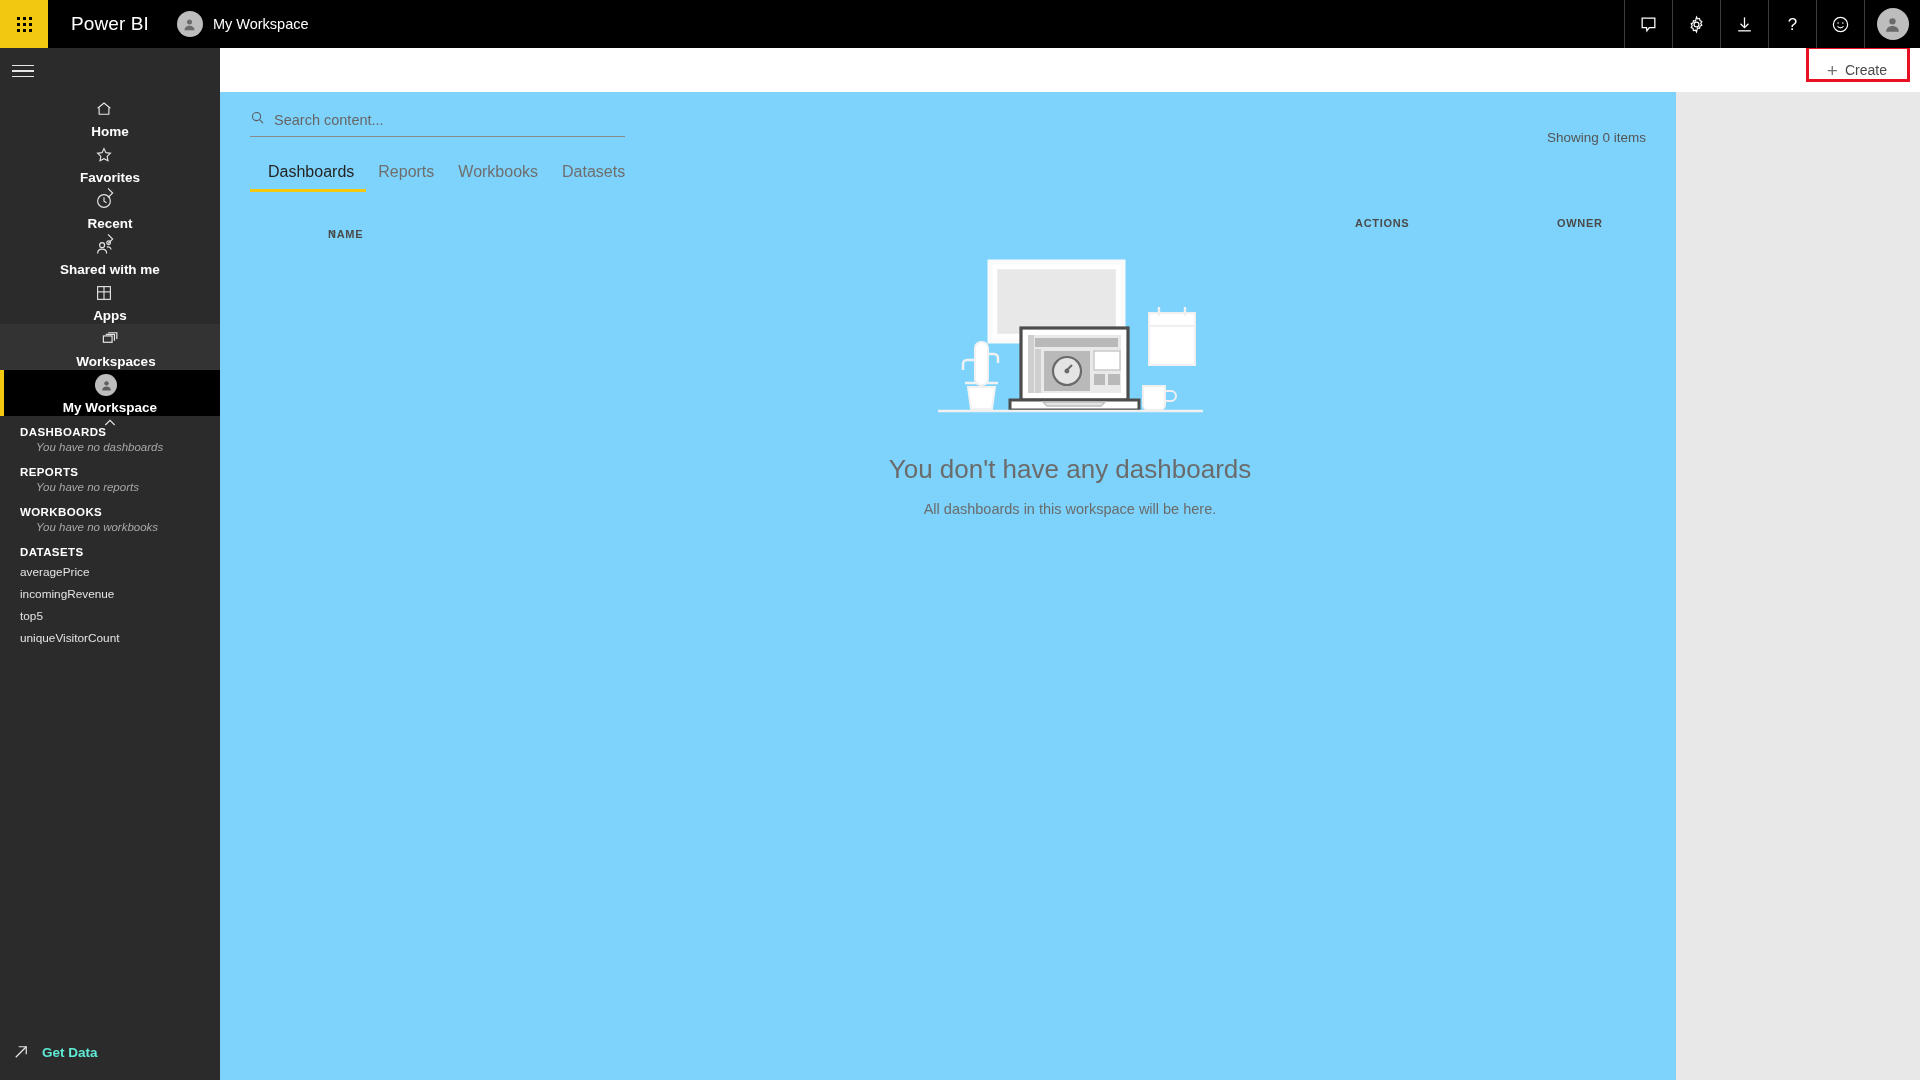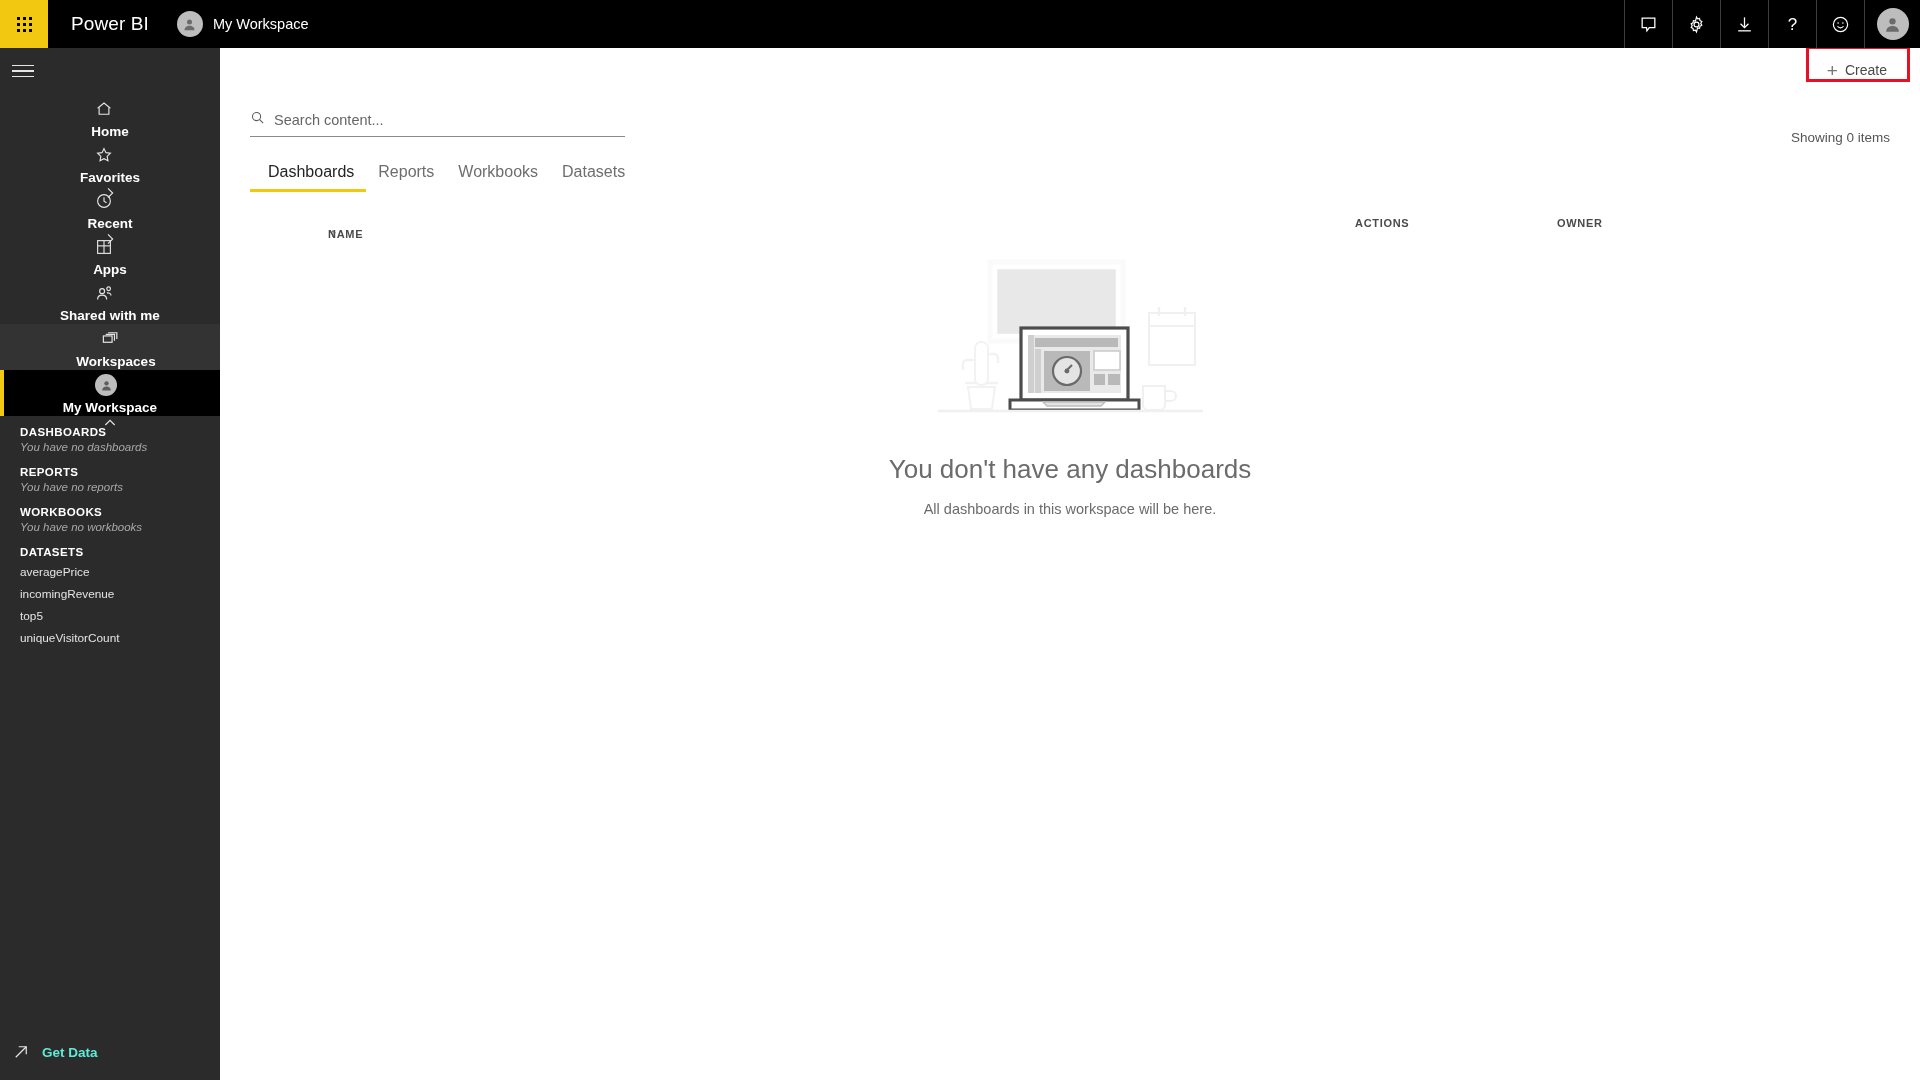--- a/index.html
+++ b/index.html
@@ -111,20 +111,21 @@
   
   .side-sections { padding: 10px 0 0 20px; }
   .sec-head {
     color: #ffffff; font-size: 11.5px; font-weight: bold;
     letter-spacing: .4px; margin-top: 13px; margin-bottom: 3px;
   }
   .sec-head:first-child { margin-top: 0; }
   .sec-empty {
     color: #a8a8a8; font-size: 11.5px; font-style: italic;
     margin-bottom: 2px;
+    margin-left: 16px;
   }
   .ds-item {
     color: #e3e3e3; font-size: 11.8px;
     padding: 4px 0; cursor: pointer;
   }
   .getdata {
     position: absolute; bottom: 0; left: 0;
     width: 220px; height: 56px;
     display: flex; align-items: center; padding-left: 12px;
     cursor: pointer;
@@ -152,22 +153,22 @@
   .redbox {
     position: absolute; left: -11px; top: -9px;
     width: 104px; height: 36px;
     border: 3px solid #e81123;
     pointer-events: none;
   }
 
   
   .content {
     position: absolute; top: 92px; left: 220px;
-    width: 1700px; height: 988px;
-    background: #ffffff;
+    width: 1456px; height: 988px;
+    background: #7dd3fc;
   }
   .search-row { padding: 18px 0 0 30px; }
   .search-box {
     width: 375px; display: flex; align-items: center; gap: 9px;
     border-bottom: 1px solid #8a8a8a; padding-bottom: 7px;
   }
   .search-box input {
     border: none; outline: none; background: transparent;
     font-family: "Liberation Sans", sans-serif;
     font-size: 14.5px; color: #333; width: 100%;
@@ -334,39 +335,39 @@
     <span class="nav-label">Recent</span>
     <span class="chev">
       <svg width="16" height="16" viewBox="0 0 24 24" fill="none" stroke="#e6e6e6" stroke-width="1.7">
           <path d="M9 5l7 7-7 7"></path>
         </svg>
     </span>
   </div>
 
   <div class="nav-item">
     <span class="nav-ico">
-      <svg width="18" height="18" viewBox="0 0 24 24" fill="none" stroke="#e6e6e6" stroke-width="1.5">
-        <rect x="3.5" y="3.5" width="17" height="17"></rect>
-        <path d="M3.5 10.5h17"></path>
-          <path d="M12 3.5v17"></path>
-      </svg>
-    </span>
-    <span class="nav-label">Apps</span>
-  </div>
-
-  <div class="nav-item">
-    <span class="nav-ico">
       <svg width="19" height="19" viewBox="0 0 24 24" fill="none" stroke="#e6e6e6" stroke-width="1.5">
         <circle cx="9" cy="9" r="3.1"></circle>
         <path d="M3.3 19.5c0-3.3 2.5-5.4 5.7-5.4s5.7 2.1 5.7 5.4"></path>
         <circle cx="17.2" cy="6" r="2.3"></circle>
         <path d="M15 11.3c2.6-.6 5.2.8 5.2 3.3"></path>
       </svg>
     </span>
     <span class="nav-label">Shared with me</span>
+  </div>
+
+  <div class="nav-item">
+    <span class="nav-ico">
+      <svg width="18" height="18" viewBox="0 0 24 24" fill="none" stroke="#e6e6e6" stroke-width="1.5">
+        <rect x="3.5" y="3.5" width="17" height="17"></rect>
+        <path d="M3.5 10.5h17"></path>
+          <path d="M12 3.5v17"></path>
+      </svg>
+    </span>
+    <span class="nav-label">Apps</span>
   </div>
 
   <div class="nav-item hovered">
     <span class="nav-ico">
       <svg width="19" height="19" viewBox="0 0 24 24" fill="none" stroke="#e6e6e6" stroke-width="1.5">
         <rect x="3" y="7.5" width="11" height="8"></rect>
         <path d="M6 5.5h11v8"></path>
         <path d="M9 3.5h11v8"></path>
       </svg>
     </span>

